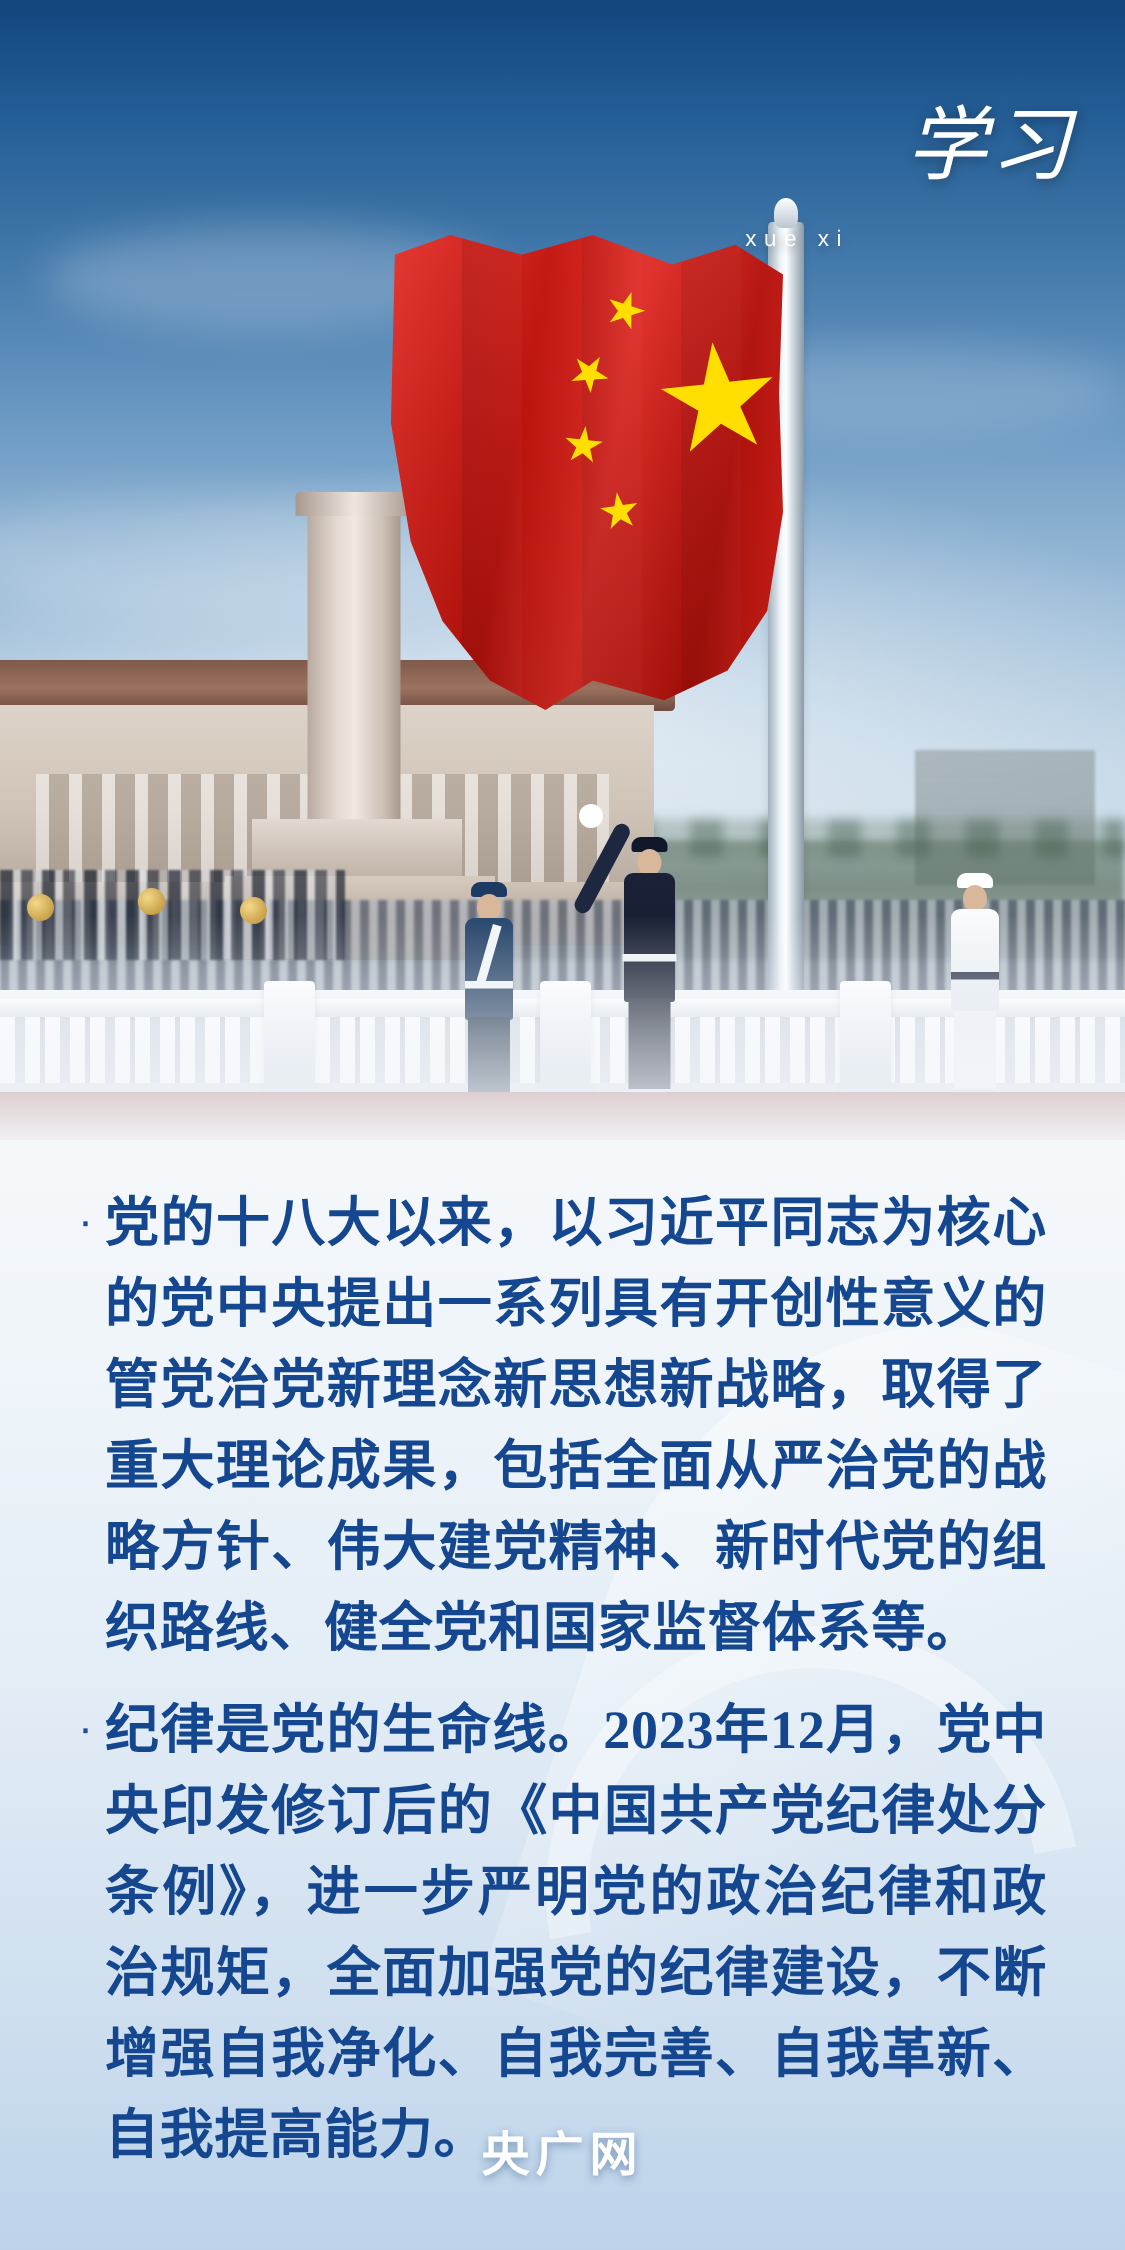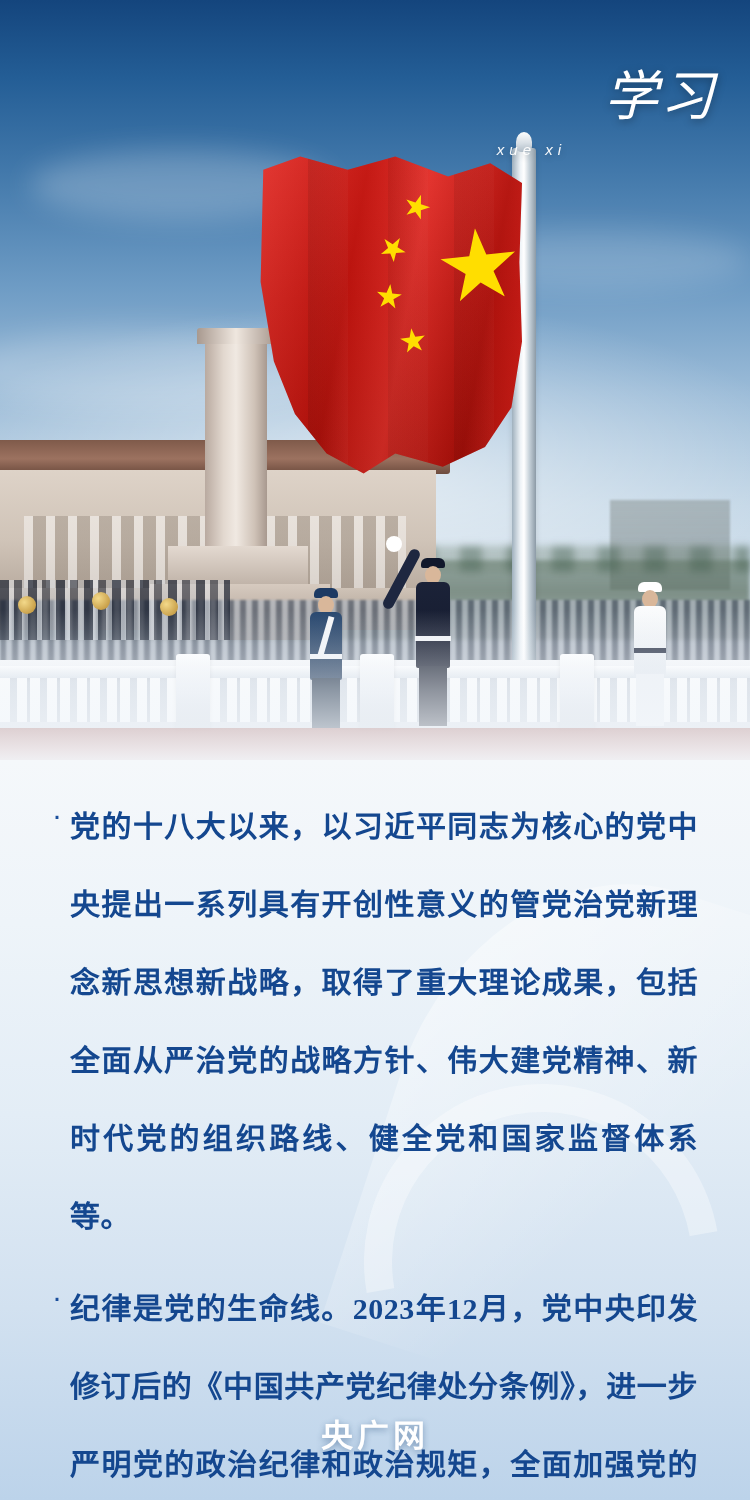--- a/index.html
+++ b/index.html
@@ -361,23 +361,22 @@
   .brand .xuexi {
     font-family: "Liberation Serif", "DejaVu Serif", serif;
     font-size: 54px;
     font-weight: 400;
     font-style: italic;
     letter-spacing: 2px;
   }
   .brand .pinyin {
     font-size: 15px;
     letter-spacing: 5px;
-    margin-top: 10px;
+    margin-top: 20px;
     margin-right: 150px;
-    font-style: italic;
     opacity: .95;
   }
 
   
   .content {
     position: absolute;
     left: 0; top: 760px;
     width: 750px; height: 740px;
     background: linear-gradient(180deg, #f5f8fb 0%, #eef4f9 22%, #e3edf6 48%, #d2e1f0 74%, #bcd3ea 100%);
   }
@@ -416,22 +415,22 @@
     width: 18px;
     color: #1b4f9c;
     font-size: 30px;
     line-height: 54px;
     text-align: left;
   }
   .bullet .para {
     flex: 1 1 auto;
     font-family: "Liberation Serif", "DejaVu Serif", serif;
     font-weight: 700;
-    font-size: 30px;
-    line-height: 78px;
+    font-size: 36px;
+    line-height: 54px;
     color: #14478f;
     letter-spacing: 0.5px;
     text-align: justify;
     text-justify: inter-ideograph;
   }
 
   
   .footer {
     position: absolute;
     left: 0; bottom: 44px;

